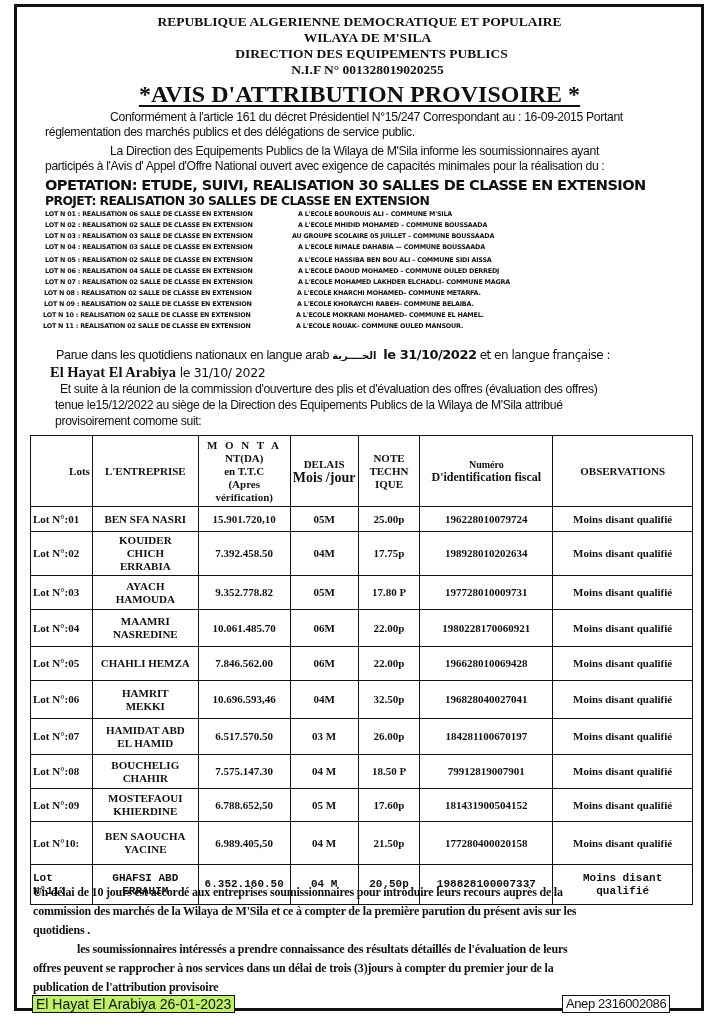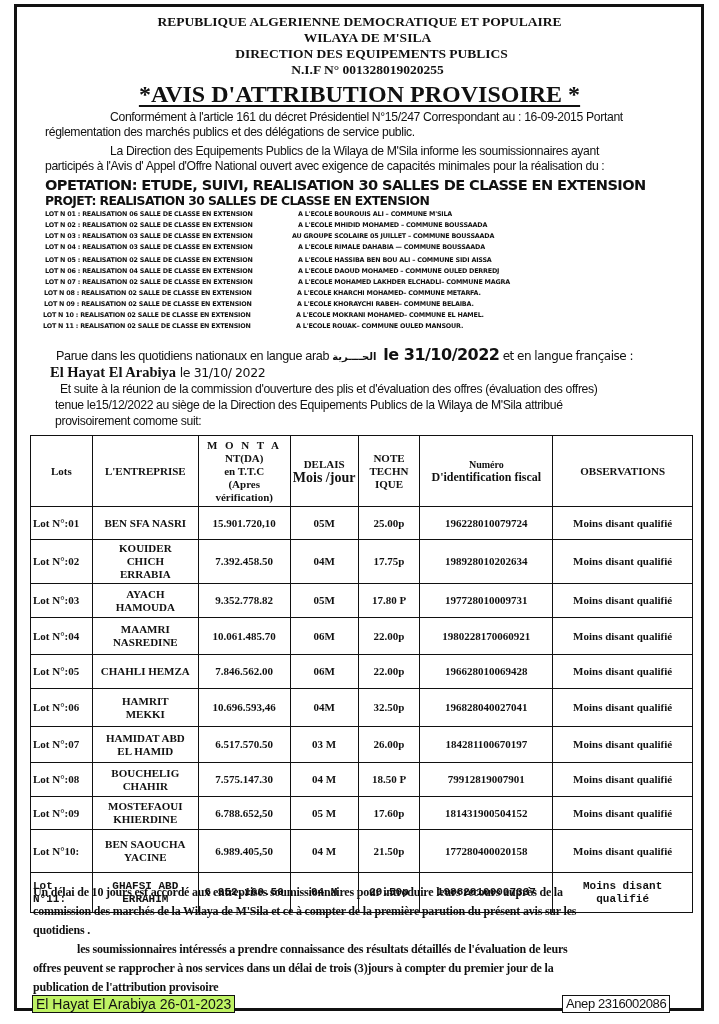--- a/index.html
+++ b/index.html
@@ -9,21 +9,21 @@
   .hdr { left: 0; width: 719px; text-align: center; font-weight: bold; font-size: 13.5px; line-height: 16px; }
   .title { left: 0; width: 719px; text-align: center; font-weight: bold; font-size: 24px; top: 81px; }
   .title span { text-decoration: underline; text-decoration-thickness: 2px; text-underline-offset: 3px; }
   .para { font-family: "Liberation Sans Narrow", "Liberation Sans", sans-serif; font-size: 12.2px; line-height: 17px; letter-spacing: -0.35px; }
   .op { font-family: "DejaVu Sans", sans-serif; font-weight: bold; letter-spacing: -0.6px; }
   .lot { font-family: "DejaVu Sans", sans-serif; font-weight: bold; font-size: 6.4px; letter-spacing: -0.2px; line-height: 11px; }
   .lot .sch { position: absolute; left: 253px; }
   table.res { position: absolute; left: 30px; top: 435px; width: 663px; border-collapse: collapse; font-family: "Liberation Serif", serif; font-weight: bold; }
   table.res th, table.res td { border: 1.6px solid #111; text-align: center; vertical-align: middle; padding: 0 2px; }
   table.res th { font-size: 11px; line-height: 13px; height: 70px; }
-  table.res th.lots { text-align: center; }
+  table.res th.lots { text-align: right; }
   table.res td { font-size: 11px; line-height: 13px; }
   td.lotc { font-size: 12px; text-align: left !important; }
   td.ent { font-size: 10px; }
   td.mt { font-size: 11.5px; }
   td.del, td.note { font-size: 12.5px; }
   td.obs { font-size: 8.5px; }
   .foot { font-family: "Liberation Serif", serif; font-weight: bold; font-size: 12px; line-height: 19px; letter-spacing: -0.2px; }
   .boxed { font-family: "Liberation Sans", sans-serif; font-size: 14px; border: 1.5px solid #111; padding: 0 3px; line-height: 16px; }
 </style>
 </head>
@@ -55,21 +55,21 @@
   <div style="position:relative;height:11px"><span>LOT N 07 : REALISATION 02 SALLE DE CLASSE EN EXTENSION</span><span class="sch">A L'ECOLE   MOHAMED LAKHDER ELCHADLI– COMMUNE MAGRA</span></div>
   <div style="position:relative;height:11px;left:-1px"><span>LOT N 08 : REALISATION 02 SALLE DE CLASSE EN EXTENSION</span><span class="sch">A L'ECOLE   KHARCHI MOHAMED– COMMUNE METARFA.</span></div>
   <div style="position:relative;height:11px;left:-1px"><span>LOT N 09 : REALISATION 02 SALLE DE CLASSE EN EXTENSION</span><span class="sch">A L'ECOLE   KHORAYCHI RABEH– COMMUNE BELAIBA.</span></div>
   <div style="position:relative;height:11px;left:-2px"><span>LOT N 10 : REALISATION 02 SALLE DE CLASSE EN EXTENSION</span><span class="sch">A L'ECOLE   MOKRANI MOHAMED– COMMUNE EL HAMEL.</span></div>
   <div style="position:relative;height:11px;left:-2px"><span>LOT N 11 : REALISATION 02 SALLE DE CLASSE EN EXTENSION</span><span class="sch">A L'ECOLE   ROUAK– COMMUNE OULED MANSOUR.</span></div>
 </div>
 
 <div class="abs para" style="top:346px;left:56px;font-size:12.6px">
   <span>Parue dans les quotidiens nationaux en langue arab</span>
   <span style="font-family:'DejaVu Sans',sans-serif;font-size:10px;font-weight:bold">الحــــرية</span>
-  &nbsp;<span style="font-weight:bold;font-family:'DejaVu Sans',sans-serif;font-size:16px;letter-spacing:-0.5px">le 31/10/2022</span>
+  &nbsp;<span style="font-weight:bold;font-family:'DejaVu Sans',sans-serif;font-size:13px;letter-spacing:-0.5px">le 31/10/2022</span>
   <span style="font-family:'DejaVu Sans',sans-serif;font-size:12px;letter-spacing:-0.5px">et en langue française :</span>
 </div>
 <div class="abs" style="top:364px;left:50px;font-family:'Liberation Serif',serif;font-weight:bold;font-size:14.5px">
   <span>El Hayat El Arabiya</span>
   <span style="font-family:'DejaVu Sans',sans-serif;font-weight:normal;font-size:12.5px;letter-spacing:-0.4px">le 31/10/ 2022</span>
 </div>
 
 <div class="abs para" style="top:381px;left:60px">Et suite à la réunion de la commission d'ouverture des plis et d'évaluation des offres (évaluation des offres)</div>
 <div class="abs para" style="top:397px;left:55px">tenue le15/12/2022  au siège de la Direction des Equipements Publics de la Wilaya de M'Sila attribué</div>
 <div class="abs para" style="top:413px;left:55px">provisoirement comome suit:</div>
@@ -105,21 +105,21 @@
         <div>IQUE</div>
       </th>
       <th>
         <div style="font-size:10px">Numéro</div>
         <div style="font-size:12px">D'identification fiscal</div>
       </th>
       <th>OBSERVATIONS</th>
     </tr>
   </thead>
   <tbody id="tbody">
-      <tr style="height: 33px;">
+      <tr style="height: 25px;">
         <td class="lotc">Lot N°:01</td>
         <td class="ent">
           <div>BEN SFA NASRI</div>
         </td>
         <td class="mt">15.901.720,10</td>
         <td class="del">05M</td>
         <td class="note">25.00p</td>
         <td class="nif">196228010079724</td>
         <td class="obs">Moins disant qualifié</td>
       </tr>

